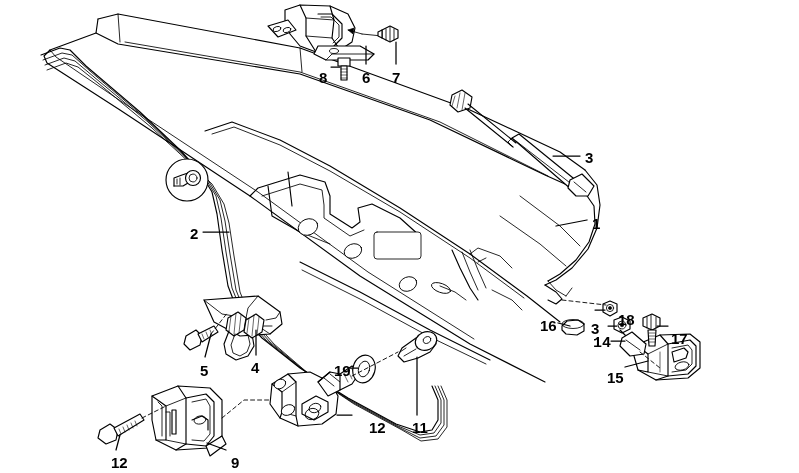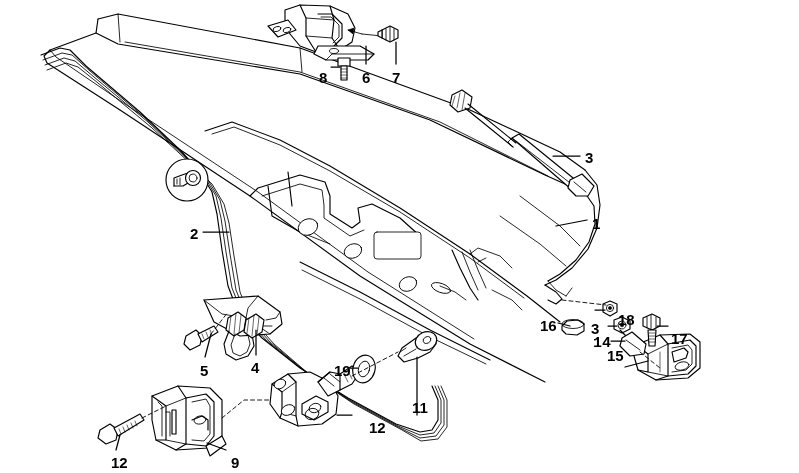--- a/index.html
+++ b/index.html
@@ -362,24 +362,24 @@
       <div class="callout-num" style="left: 592px; top: 216px;">1</div>
       <div class="callout-num" style="left: 190px; top: 226px;">2</div>
       <div class="callout-num" style="left: 585px; top: 150px;">3</div>
       <div class="callout-num" style="left: 251px; top: 360px;">4</div>
       <div class="callout-num" style="left: 200px; top: 363px;">5</div>
       <div class="callout-num" style="left: 362px; top: 70px;">6</div>
       <div class="callout-num" style="left: 392px; top: 70px;">7</div>
       <div class="callout-num" style="left: 319px; top: 70px;">8</div>
       <div class="callout-num" style="left: 231px; top: 455px;">9</div>
       <div class="callout-num" style="left: 540px; top: 318px;">16</div>
-      <div class="callout-num" style="left: 412px; top: 400px;">11</div>
+      <div class="callout-num" style="left: 412px; top: 420px;">11</div>
       <div class="callout-num" style="left: 369px; top: 420px;">12</div>
       <div class="callout-num" style="left: 111px; top: 455px;">12</div>
       <div class="callout-num" style="left: 593px; top: 336px; font-family: Liberation Mono, monospace;">14</div>
-      <div class="callout-num" style="left: 607px; top: 348px; text-align: center;">15</div>
+      <div class="callout-num" style="left: 607px; top: 370px; text-align: center;">15</div>
       <div class="callout-num" style="left: 591px; top: 321px;">3</div>
       <div class="callout-num" style="left: 671px; top: 331px;">17</div>
       <div class="callout-num" style="left: 578px; top: 312px; margin-left: 40px;">18</div>
       <div class="callout-num" style="left: 334px; top: 363px;">19</div>
     </div>
 
 </div>
 
 </body></html>

